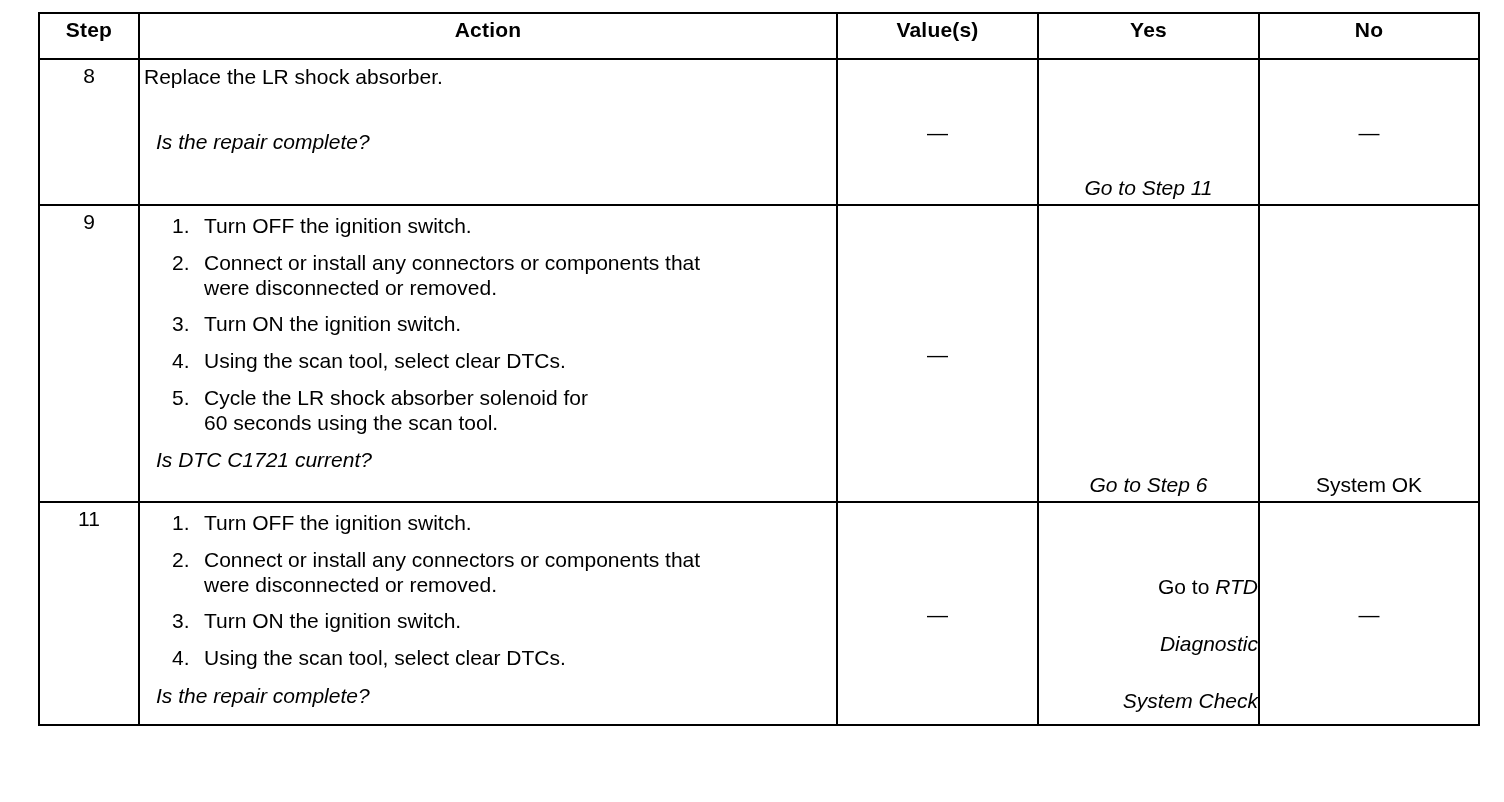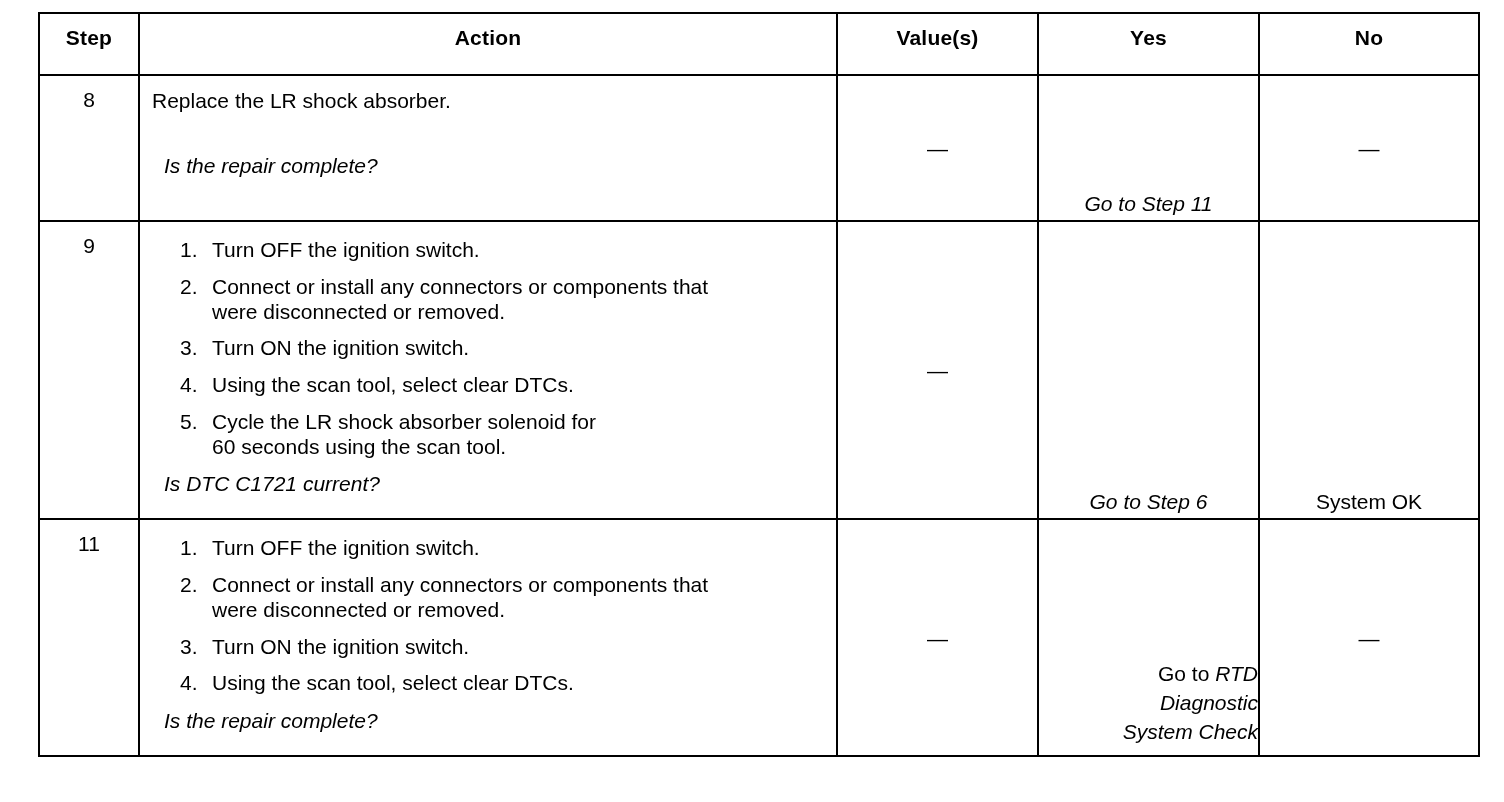--- a/index.html
+++ b/index.html
@@ -34,21 +34,21 @@
   }
 
   table.diag,
   table.diag th,
   table.diag td {
     border: 2px solid #000000;
   }
 
   table.diag th,
   table.diag td {
-    padding: 12px;
+    padding: 4px;
     vertical-align: top;
     background: #ffffff;
   }
 
   
   col.c-step   { width: 100px; }
   col.c-action { width: 698px; }
   col.c-value  { width: 201px; }
   col.c-yes    { width: 221px; }
   col.c-no     { width: 220px; }
@@ -155,21 +155,21 @@
   .result-block {
     position: absolute;
     left: 0;
     right: 0;
     bottom: 8px;
     text-align: center;
     font-size: 21px;
     line-height: 1.38;
   }
 
-  .ital { font-style: italic; }
+  .ital { font-style: italic; margin-top: 28px; }
 
   .rline { display: block; white-space: nowrap; text-align: right; }
 </style>
 </head>
 <body>
 
 <div class="page">
 
   <table class="diag">
     <colgroup>

